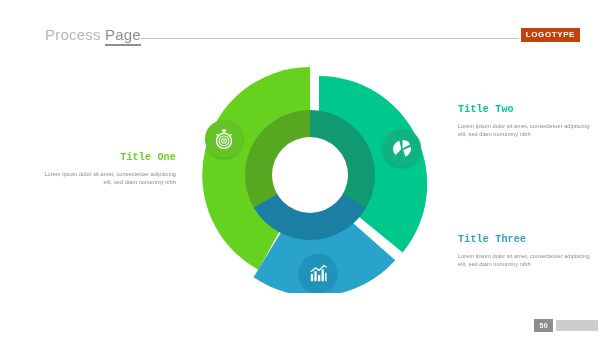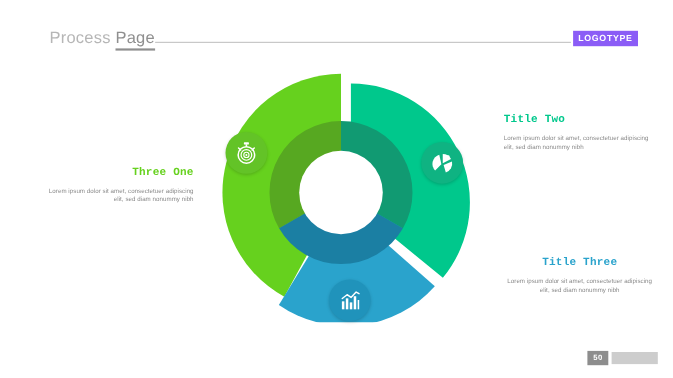--- a/index.html
+++ b/index.html
@@ -43,21 +43,21 @@
     left: 141px;
     top: 12px;
     width: 378px;
     height: 1px;
     background: #c3c3c3;
   }
   .logotype {
     position: absolute;
     right: 32px;
     top: 2px;
-    background: #8b5cf6;
+    background: #c2410c;
     color: #ffffff;
     font-size: 8px;
     font-weight: bold;
     letter-spacing: 0.6px;
     padding: 2px 5px 2px 5px;
     line-height: 10px;
   }
 
   
   .textblock {
@@ -88,21 +88,21 @@
   #block-two {
     left: 458px;
     top: 104px;
     text-align: left;
   }
   #block-two .tb-title { color: #00c88c; }
 
   #block-three {
     left: 458px;
     top: 234px;
-    text-align: center;
+    text-align: left;
   }
   #block-three .tb-title { color: #2aa3cc; }
 
   
   .chart {
     position: absolute;
     left: 192px;
     top: 57px;
     width: 236px;
     height: 236px;
@@ -209,21 +209,21 @@
     <rect x="3.2" y="12.5" width="2.6" height="8.3" fill="#ffffff"></rect>
     <rect x="7.3" y="9.4" width="2.6" height="11.4" fill="#ffffff"></rect>
     <rect x="11.4" y="13.6" width="2.6" height="7.2" fill="#ffffff"></rect>
     <rect x="15.5" y="7.2" width="2.6" height="13.6" fill="#ffffff"></rect>
     <rect x="19.6" y="11.1" width="1.6" height="9.7" fill="#ffffff"></rect>
     <polyline points="3.6,9.6 8.6,5.6 12.7,8.4 18,2.9 21,4.6" fill="none" stroke="#ffffff" stroke-width="1.5" stroke-linecap="round" stroke-linejoin="round"></polyline>
   </svg>
 </div>
 
 <div class="textblock" id="block-one">
-  <div class="tb-title">Three One</div>
+  <div class="tb-title">Title One</div>
   <div class="tb-body">Lorem ipsum dolor sit amet, consectetuer adipiscing elit, sed diam nonummy nibh</div>
 </div>
 
 <div class="textblock" id="block-two">
   <div class="tb-title">Title Two</div>
   <div class="tb-body">Lorem ipsum dolor sit amet, consectetuer adipiscing elit, sed diam nonummy nibh</div>
 </div>
 
 <div class="textblock" id="block-three">
   <div class="tb-title">Title Three</div>

